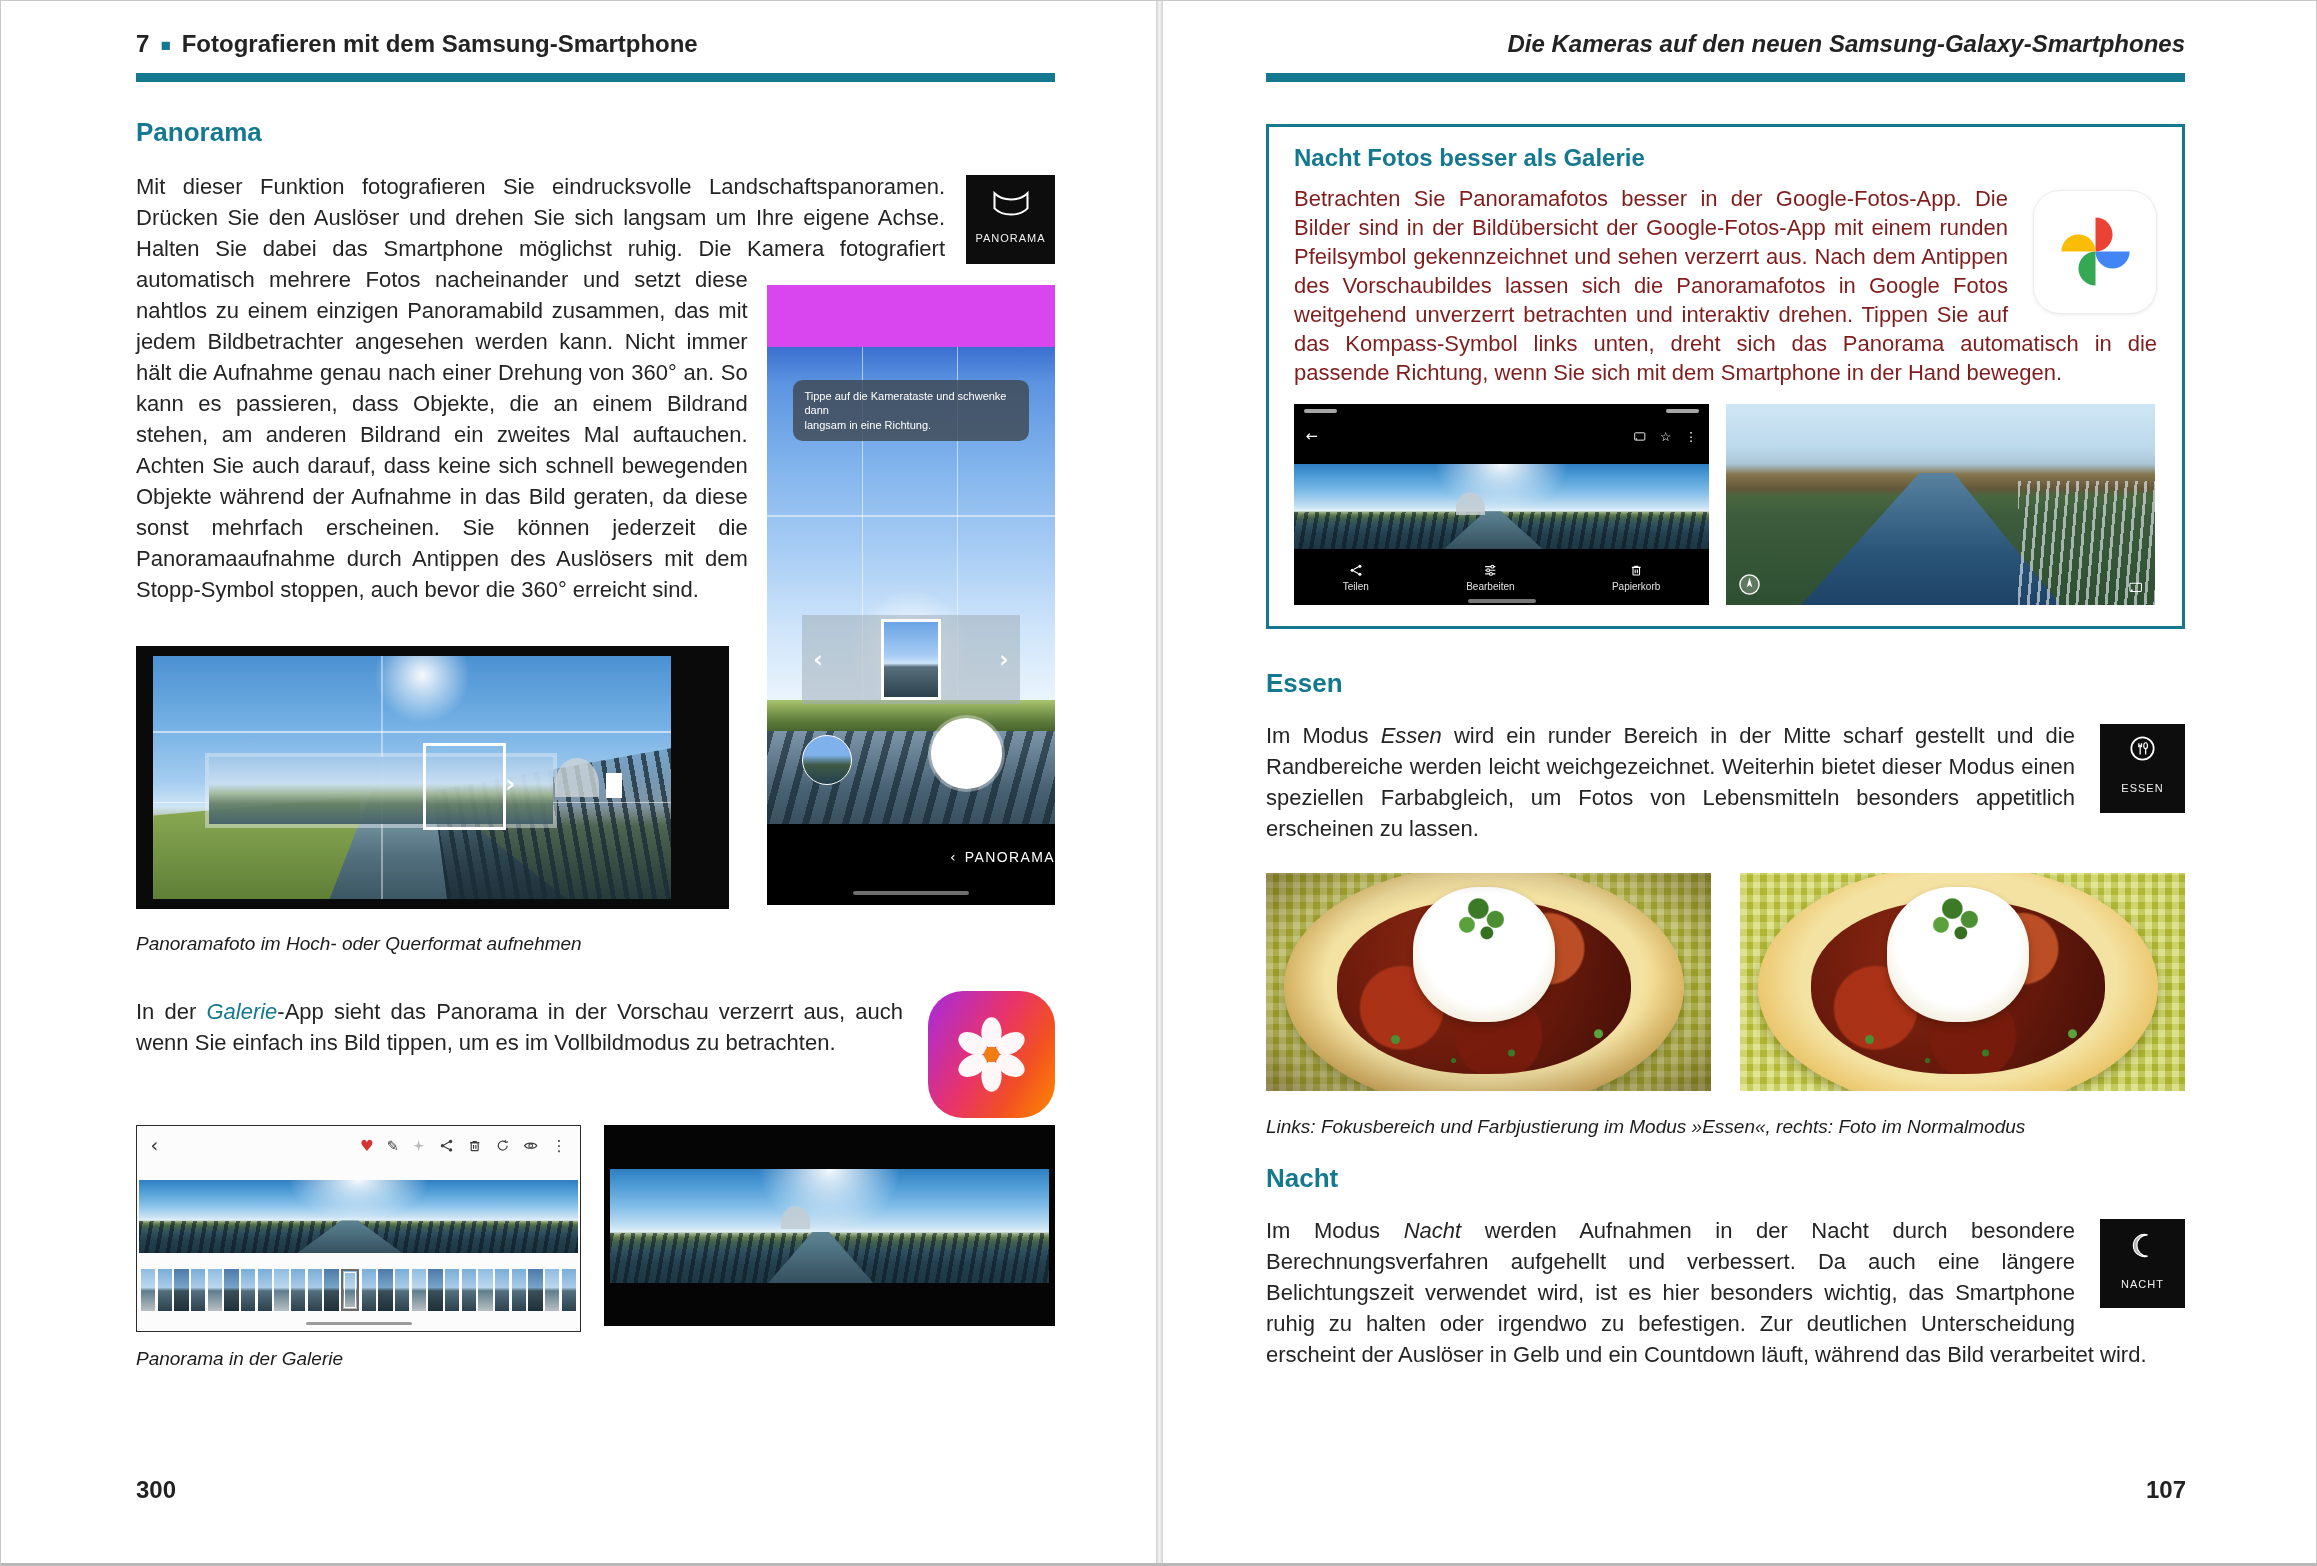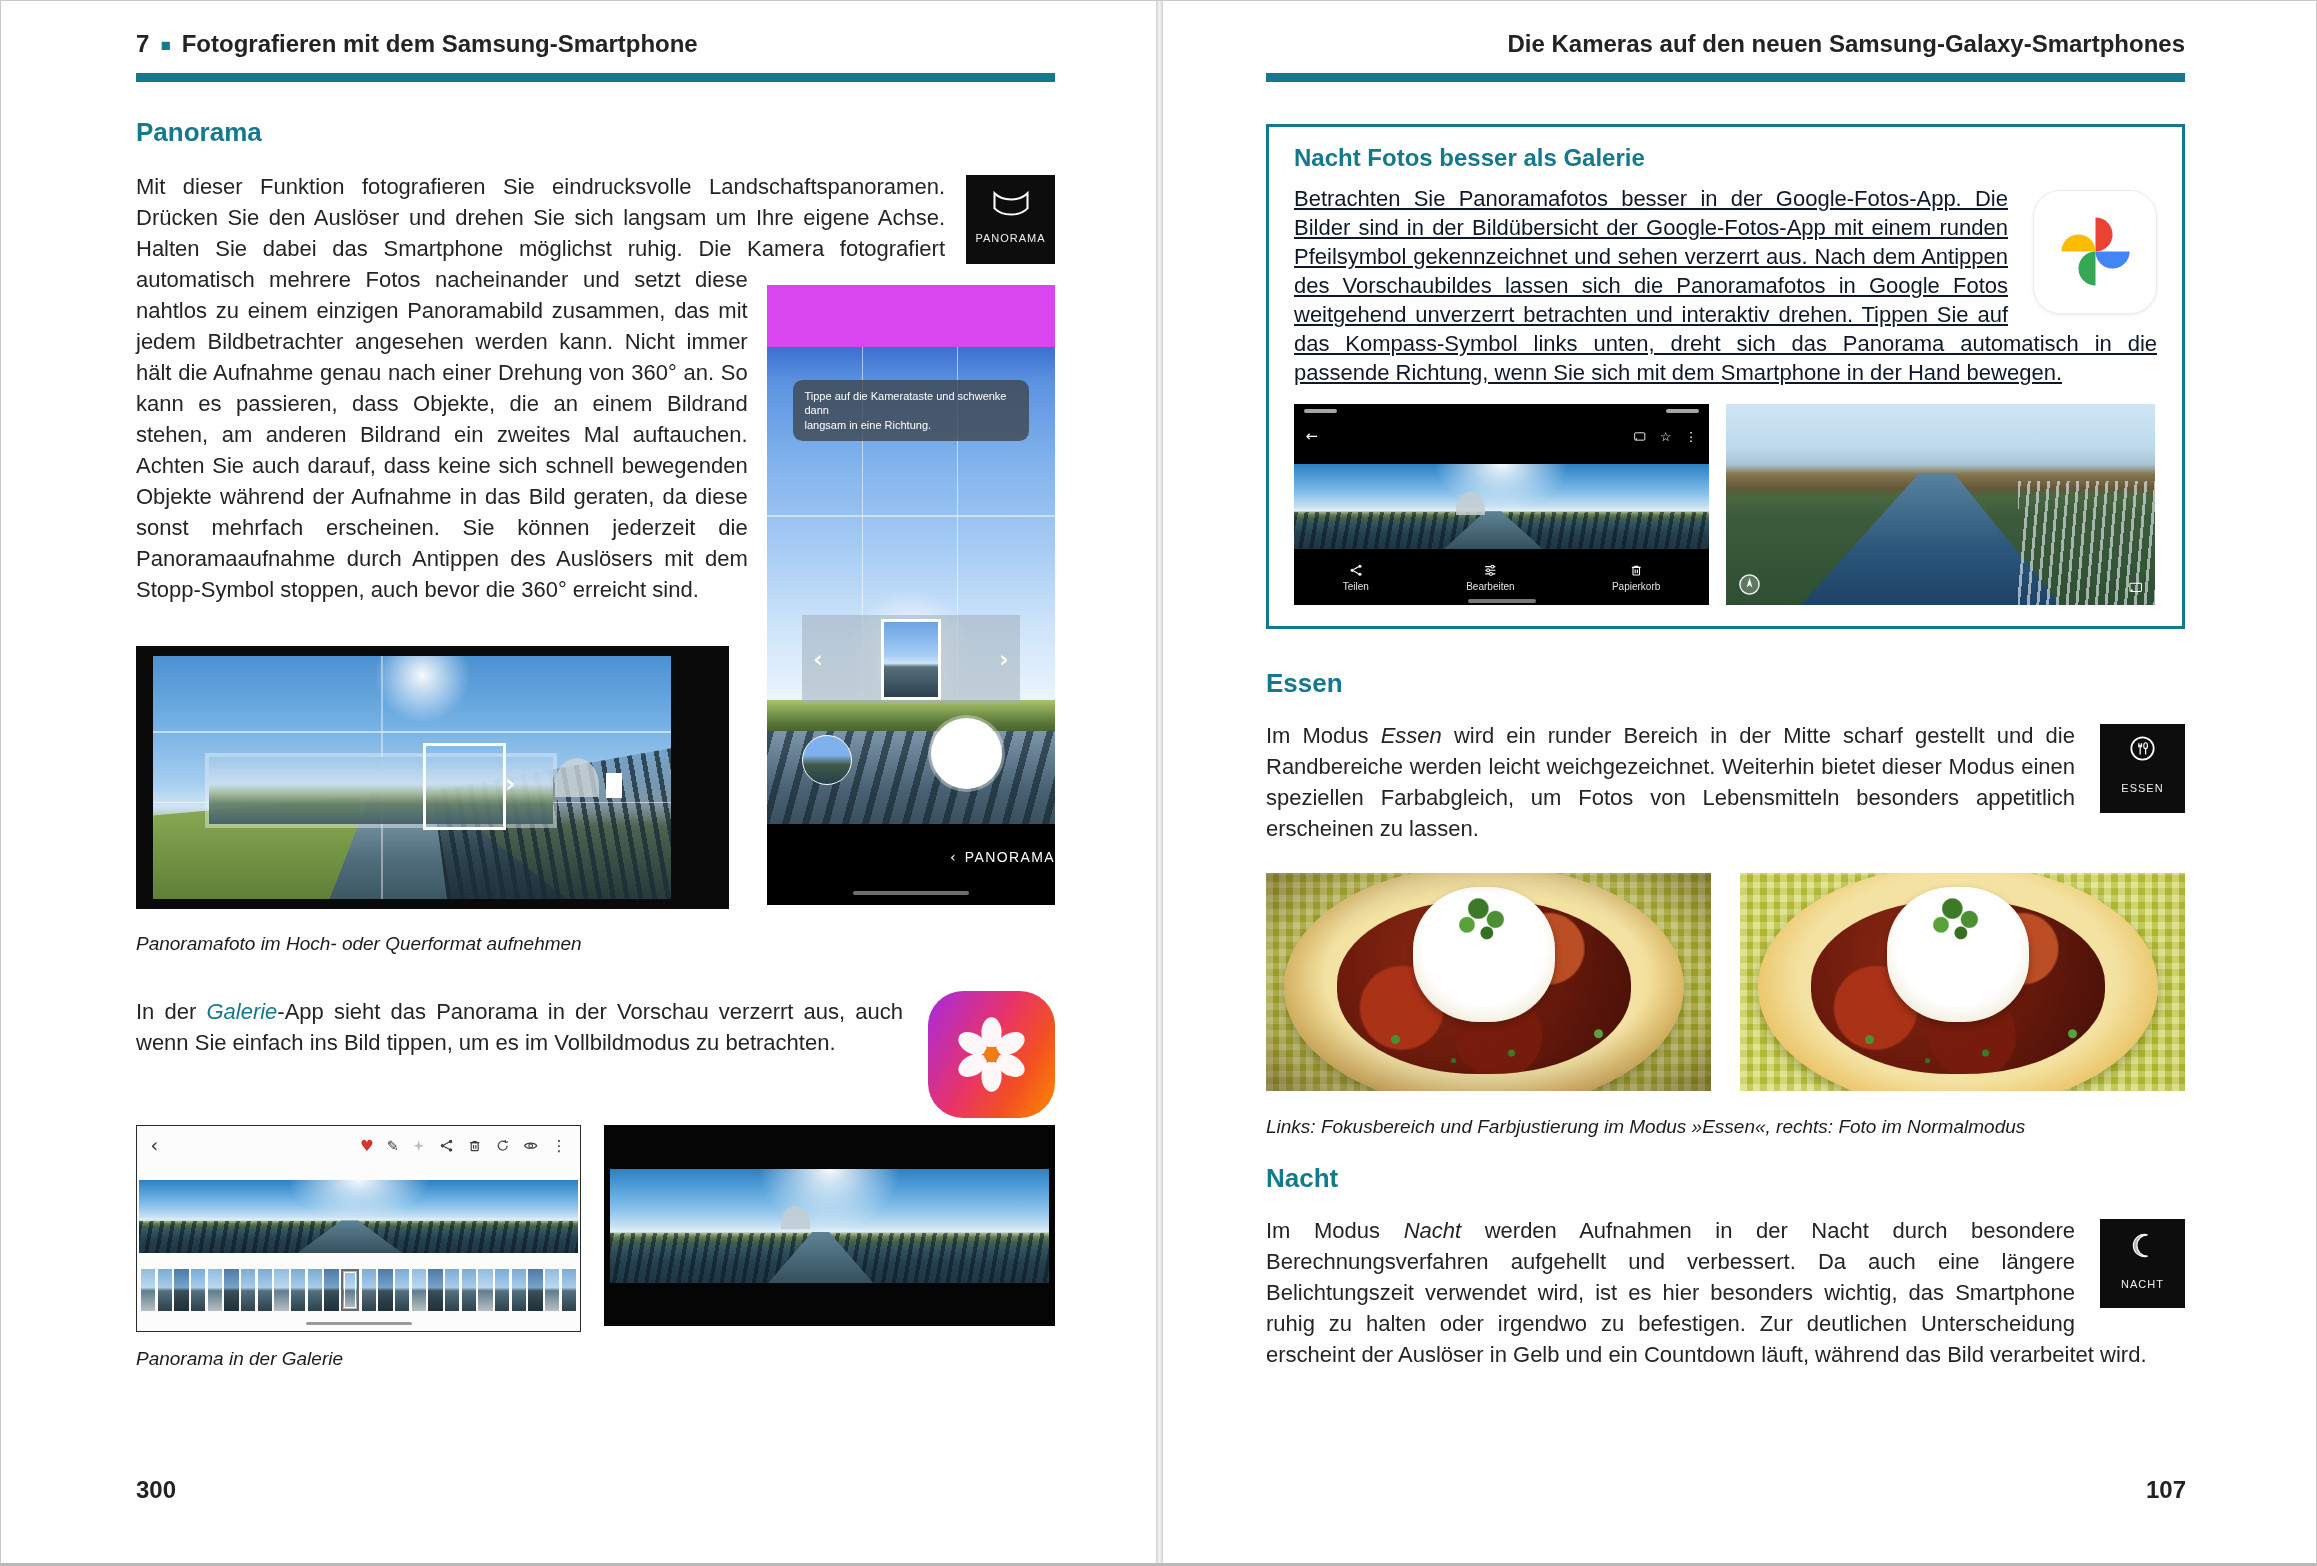--- a/index.html
+++ b/index.html
@@ -14,21 +14,21 @@
   .page { position:absolute; top:0; height:1566px; width:1159px; }
   .page-left { left:0; }
   .page-right { left:1159px; }
   .content { position:absolute; top:0; width:919px; }
   .page-left .content { left:135px; }
   .page-right .content { left:106px; }
 
   
   .runhead { margin-top:29px; font-size:24px; font-weight:bold; color:#232323;
              display:flex; align-items:baseline; gap:10.6px; }
-  .runhead.right { justify-content:flex-end; }
+  .runhead.right { justify-content:flex-end;font-style:italic; }
   .runhead .bullet { color:var(--accent); font-size:16.4px; transform:translateY(-1.9px); }
   .headrule { margin-top:15.4px; height:8.7px; background:var(--accent); }
 
   
   .h-section { margin-top:35px; font-size:26px; font-weight:bold; color:var(--accent); }
   .bodytext { margin-top:23px; font-size:22px; line-height:31px; text-align:justify;
               hyphens:auto; -webkit-hyphens:auto; color:#242424; }
   .caption { font-style:italic; font-size:19px; color:#1c1c1c; }
   .app-name { font-style:italic; color:var(--accent); }
   .pagenum { position:absolute; top:1475px; font-size:24px; font-weight:bold; color:#222; }
@@ -139,21 +139,21 @@
   .film-current { flex:0 0 29px; height:46px; border:2.4px solid #6a6a6a; outline:1.9px solid #fff; outline-offset:-4.8px;
       background:linear-gradient(180deg,#79add6 0%,#a9cbe8 44%,#55707e 52%,#2c414d 100%); }
   .gal-scrollbar { position:absolute; left:50%; transform:translateX(-50%); bottom:5.8px;
       width:106px; height:3.9px; background:#9a9a9a; border-radius:1.9px; }
   .dark-shot { position:relative; width:454px; height:201px; background:#050505; overflow:hidden; }
   .dark-shot .pano-art { position:absolute; left:5.8px; right:5.8px; top:44px; height:114px; }
 
   
   .info-box { margin-top:42px; border:3.9px solid var(--accent); background:#fff; padding:17.4px 25px 21px; }
   .box-title { font-size:24px; font-weight:bold; color:var(--accent); }
-  .box-body { margin-top:11.6px; font-size:22px; line-height:29px; text-align:justify; hyphens:auto; color:#0f172a;text-decoration:underline; }
+  .box-body { margin-top:11.6px; font-size:22px; line-height:29px; text-align:justify; hyphens:auto; color:#7f1d1d; }
   .gp-tile { float:right; width:124px; height:124px; margin:5.8px 0 9.7px 25px; background:#fff;
       border:1px solid #ececec; border-radius:27px; box-shadow:0 1px 3.9px rgba(0,0,0,.08);
       display:flex; align-items:center; justify-content:center; }
   .gp-tile svg { width:89px; height:89px; }
   .box-shots { clear:right; display:flex; gap:17.4px; margin-top:17.4px; }
   .gpv-shot { position:relative; width:415px; height:201px; background:#000; overflow:hidden; color:#fff; }
   .gpv-status { position:absolute; top:4.8px; left:9.7px; right:9.7px; height:9.7px; display:flex; justify-content:space-between; }
   .gpv-status i { display:block; width:33px; height:3.9px; background:rgba(255,255,255,.65); border-radius:1.9px; }
   .gpv-nav { position:absolute; top:19.3px; left:11.6px; right:11.6px; height:25px; display:flex; align-items:center; font-size:14.5px; }
   .gpv-nav .right { margin-left:auto; display:flex; gap:13.5px; align-items:center; font-size:12.6px; }

